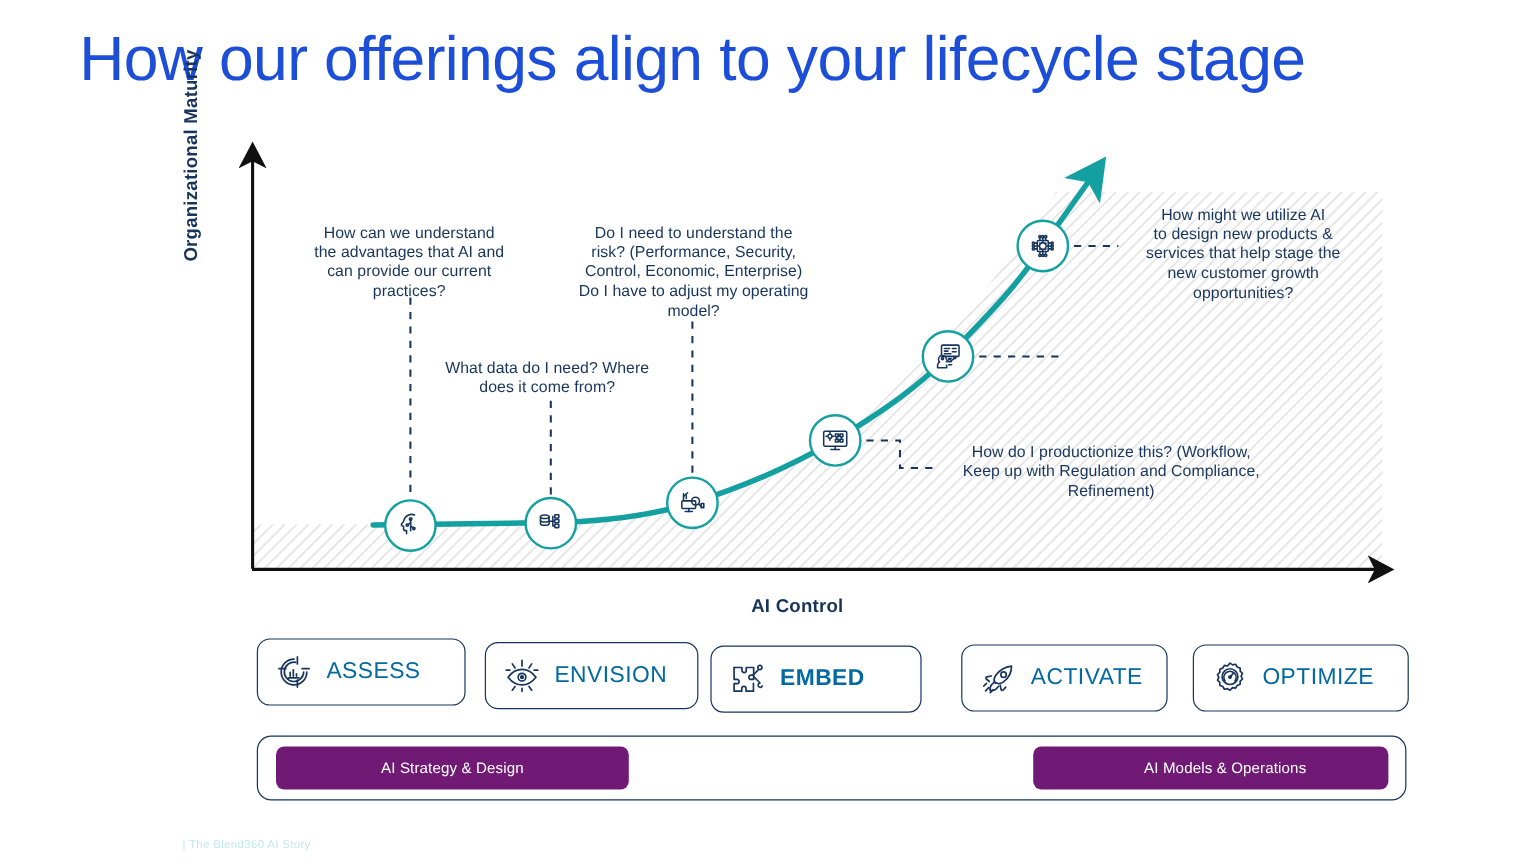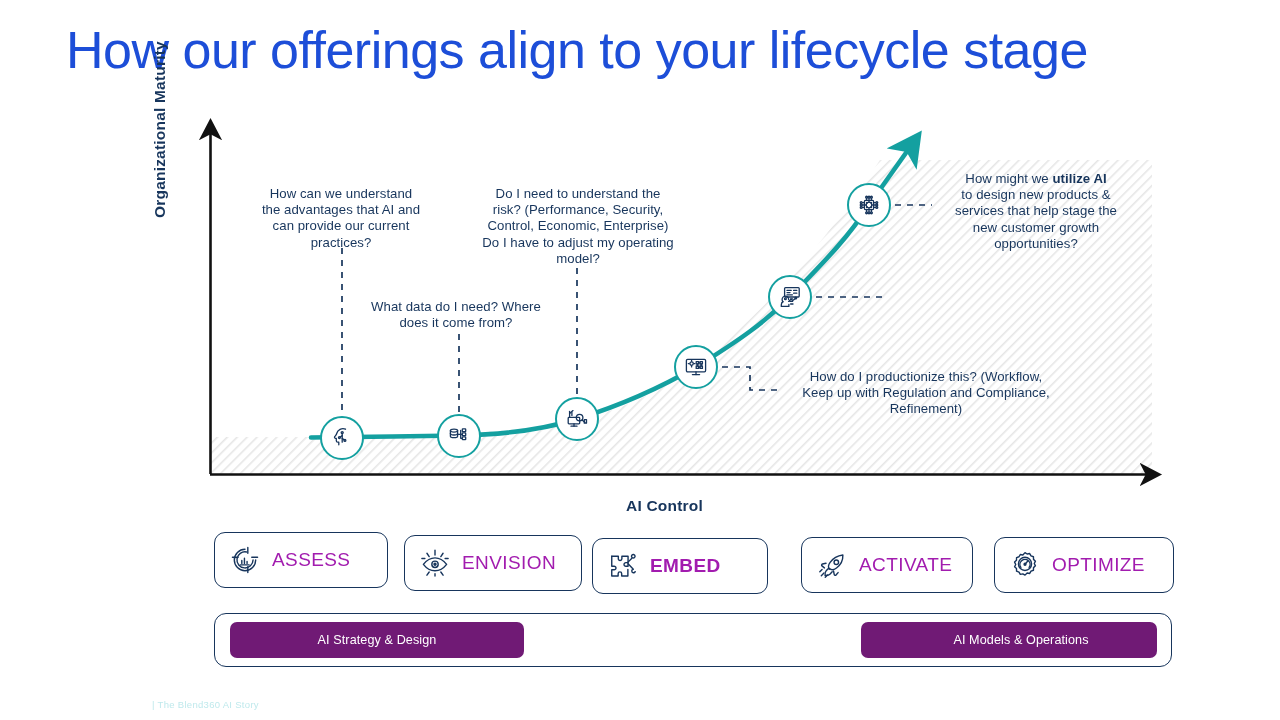--- a/index.html
+++ b/index.html
@@ -50,21 +50,21 @@
 
   
   .annot {
     position: absolute;
     color: #17355c;
     font-size: 13.2px;
     line-height: 16.2px;
     text-align: center;
     letter-spacing: 0.05px;
   }
-  .annot b { font-weight: 700; }
+  .annot b { font-weight: 400; }
 
   #annot-assess   { left: 243px; top: 186px; width: 196px; }
   #annot-envision { left: 360px; top: 299px; width: 192px; }
   #annot-embed    { left: 462px; top: 186px; width: 232px; }
   #annot-activate { left: 780px; top: 369px; width: 292px; text-align:center; }
   #annot-scale    { left: 890px; top: 276px; width: 224px; }
   #annot-optimize { left: 938px; top: 171px; width: 196px; }
 
   
   .node {
@@ -83,21 +83,21 @@
     position: absolute;
     height: 56px;
     border: 1.6px solid #17355c;
     border-radius: 11px;
     background: #ffffff;
     display: flex; align-items: center;
     padding: 0 14px;
     gap: 11px;
   }
   .stage-label {
-    color: #a21caf;
+    color: #0369a1;
     font-size: 19px;
     letter-spacing: 0.4px;
     white-space: nowrap;
   }
   .stage-icon { width: 32px; height: 32px; flex: 0 0 32px; display:flex; align-items:center; justify-content:center; }
 
   #stage-assess   { left: 214px;  top: 1px;  width: 174px; }
   #stage-envision { left: 404px;  top: 4px;  width: 178px; }
   #stage-embed    { left: 592px;  top: 7px;  width: 176px; font-weight: bold; }
   #stage-activate { left: 801px;  top: 6px;  width: 172px; }

